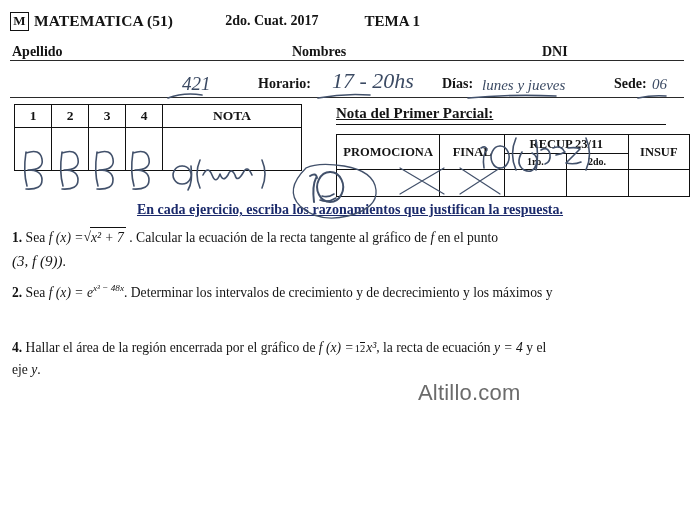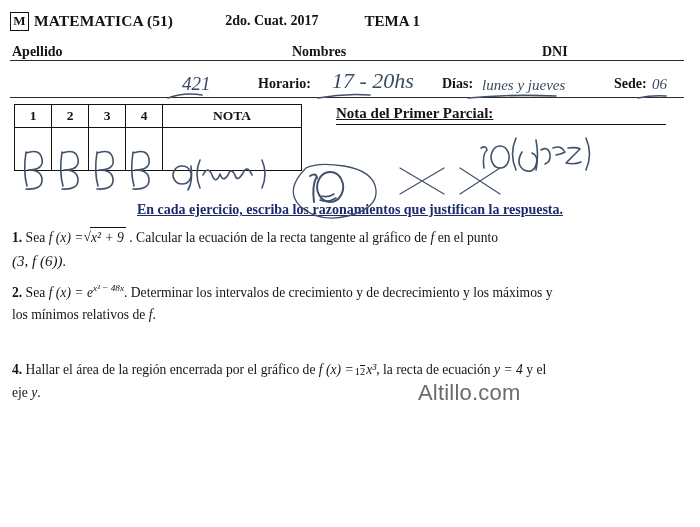--- a/index.html
+++ b/index.html
@@ -277,44 +277,61 @@
         <td></td>
         <td></td>
         <td></td>
       </tr>
     </tbody>
       </table>
 
     <div class="nota-primer">Nota del Primer Parcial:</div>
     <div class="nota-primer-rule"></div>
 
+    <table class="promo">
+      <tbody>
+          <tr class="r1">
+        <td class="w-promo" rowspan="2">PROMOCIONA</td>
+        <td class="w-final" rowspan="2">FINAL</td>
+        <td colspan="2">RECUP 23/11</td>
+        <td class="w-ins" rowspan="2">INSUF</td>
+      </tr>
+      <tr class="r2">
+        <td class="w-rec">1ro.</td>
+        <td class="w-rec">2do.</td>
+      </tr>
+      <tr>
+        <td style="height:26px;"></td>
+        <td></td>
+        <td></td>
+        <td></td>
+        <td></td>
+      </tr>
+    </tbody>
+      </table>
   </div>
 
   <div class="instr">En cada ejercicio, escriba los razonamientos que justifican la respuesta.</div>
 
   <div class="ex">
     <b>1.</b>
     <span>Sea</span>
-    <span class="mth">f (x) =</span><span style="position:relative; top:-1px;">√</span><span class="sqrt mth">x² + 9</span>
+    <span class="mth">f (x) =</span><span style="position:relative; top:-1px;">√</span><span class="sqrt mth">x² + 7</span>
     <span>. Calcular la ecuación de la recta tangente al gráfico  de</span>
     <span class="mth">f</span>
     <span>en el punto</span>
     <span class="cont">
-      <span class="mth" style="font-size:15px;">(3, f (6))</span><span>.</span>
+      <span class="mth" style="font-size:15px;">(3, f (9))</span><span>.</span>
     </span>
   </div>
 
   <div class="ex">
     <b>2.</b>
     <span>Sea</span>
     <span class="mth">f (x) = e</span><sup class="mth">x³ − 48x</sup><span>. Determinar los intervalos de crecimiento y de decrecimiento y los máximos y</span>
-    <span class="cont">
-      <span>los mínimos relativos de</span>
-      <span class="mth">f</span><span>.</span>
-    </span>
   </div>
 
 
   <div class="ex" style="margin-top:35px;">
     <b>4.</b>
     <span>Hallar el área de la  región encerrada por el gráfico de</span>
     <span class="mth">f (x) =</span><span class="frac"><span class="num">1</span><span class="den">2</span></span><span class="mth">x³</span><span>, la recta de ecuación</span>
     <span class="mth">y = 4</span>
     <span>y el</span>
     <span class="cont">

